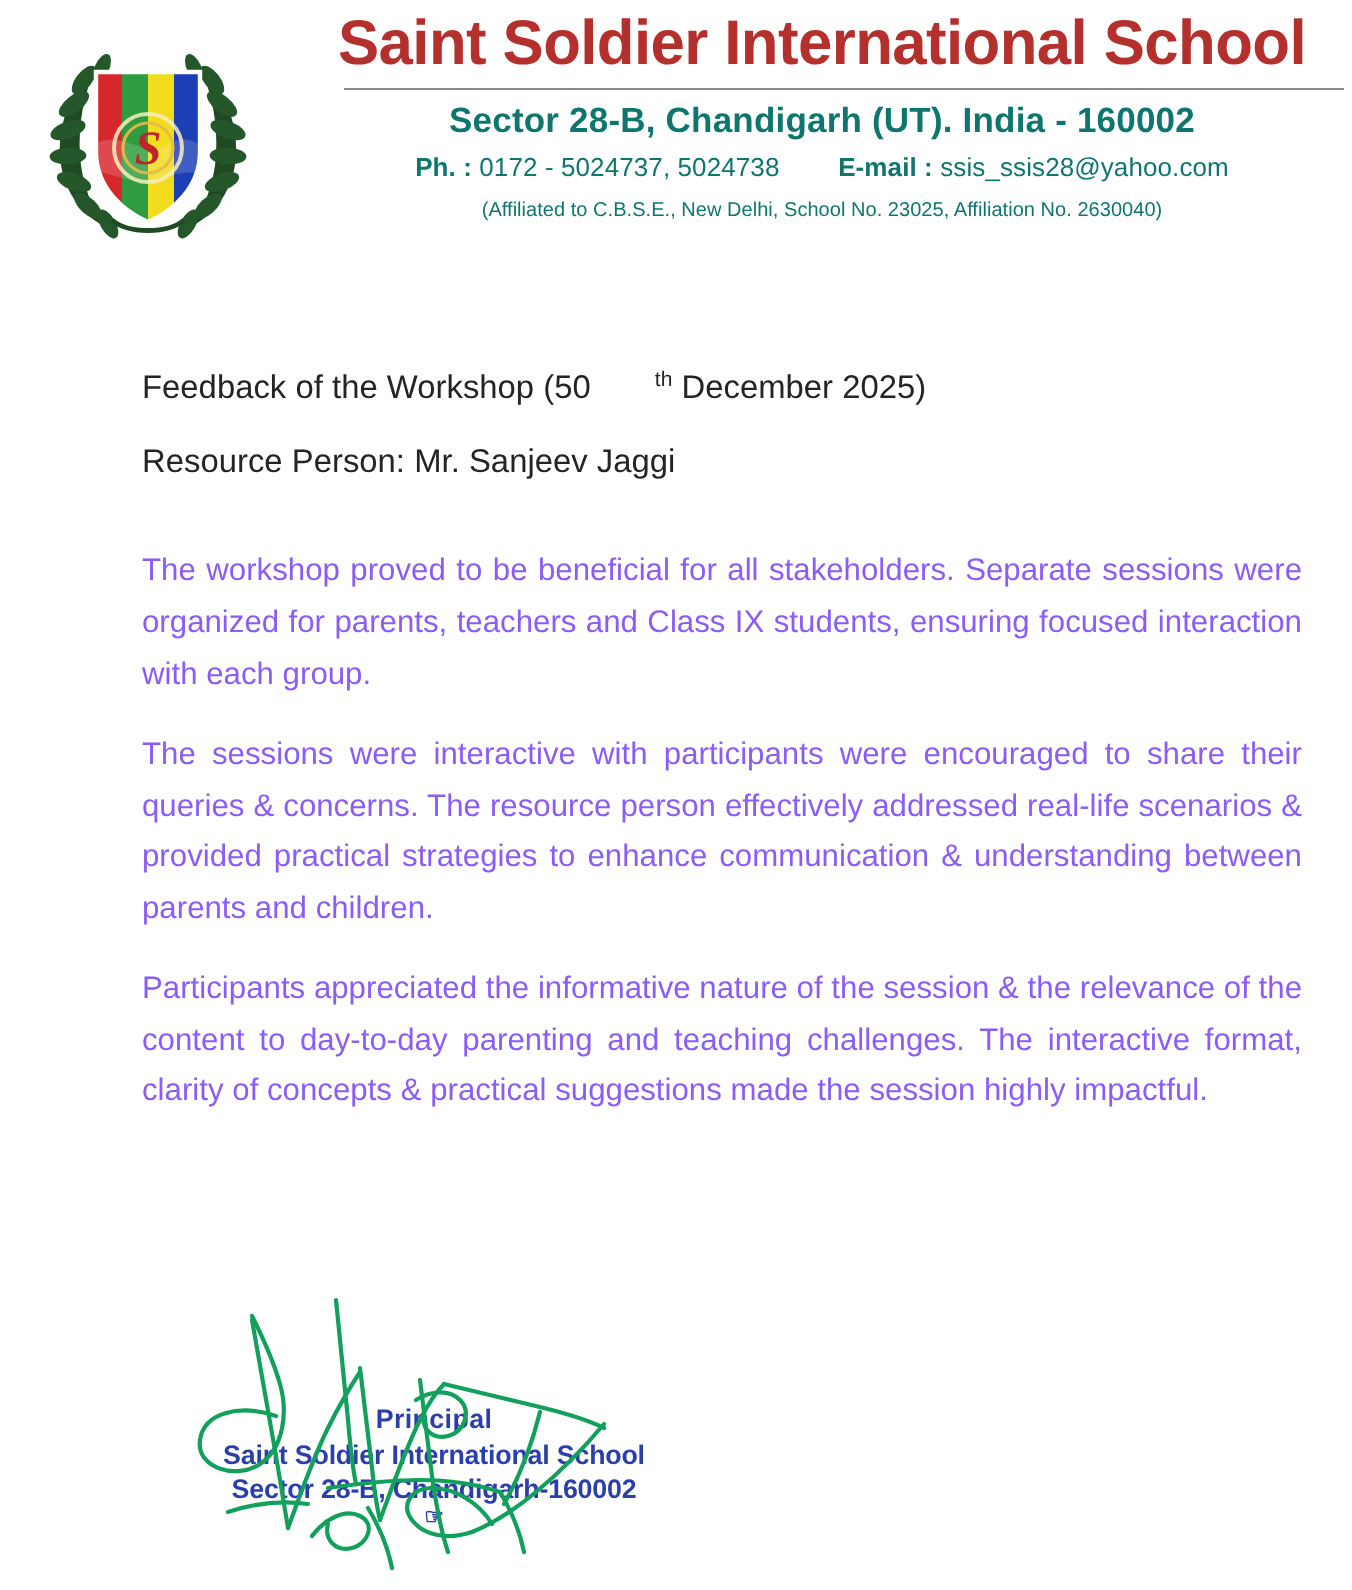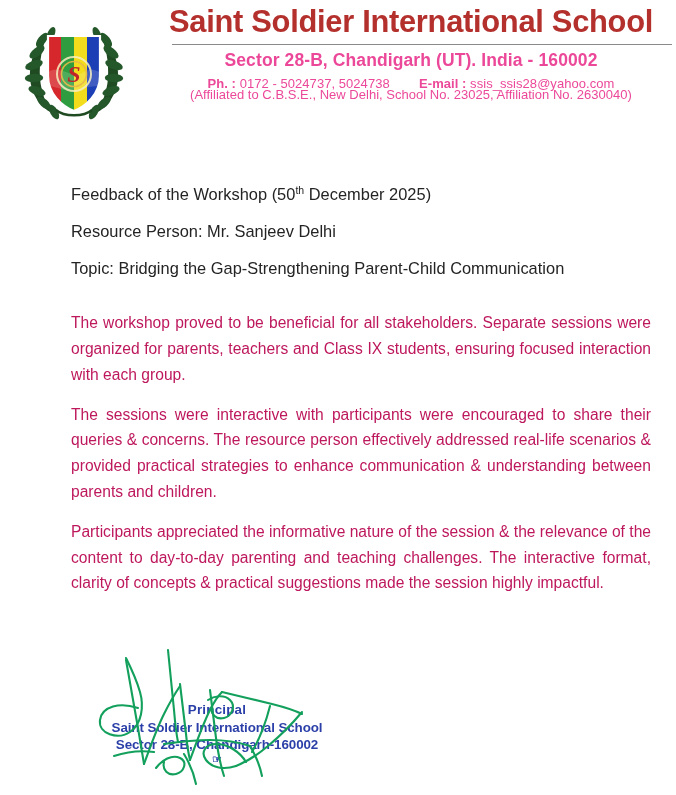--- a/index.html
+++ b/index.html
@@ -54,39 +54,39 @@
     width: 500px;
     height: 0;
     border-top: 1.4px solid #8a8a8a;
   }
 
   .addr-line {
     position: absolute;
     left: 150px;
     width: 522px;
     text-align: center;
-    color: #ec4899;
+    color: #0f766e;
     white-space: nowrap;
   }
   .addr-1 {
     top: 50px;
     font-size: 17.5px;
     font-weight: bold;
     letter-spacing: 0.1px;
   }
   .addr-2 {
     top: 76px;
     font-size: 13px;
     letter-spacing: 0.05px;
   }
   .addr-2 b { font-weight: bold; }
   .addr-2 .gap { display: inline-block; width: 22px; }
   .addr-3 {
-    top: 87px;
-    font-size: 13px;
+    top: 100px;
+    font-size: 10px;
     letter-spacing: 0.02px;
   }
 
   
   .doc-body {
     position: absolute;
     left: 71px;
     top: 186px;
     width: 580px;
   }
@@ -98,29 +98,30 @@
     line-height: 1.0;
     color: #242424;
     margin-bottom: 20.5px;
     letter-spacing: 0.02px;
     white-space: nowrap;
   }
   .meta-line sup {
     font-size: 10.5px;
     vertical-align: super;
     line-height: 0;
+    margin-left: 32px;
   }
 
   .para-block { margin-top: 34px; }
 
   .para {
     font-size: 15.6px;
     line-height: 25.8px;
     text-align: justify;
-    color: #be185d;
+    color: #8b5cf6;
     margin: 0 0 14px 0;
     letter-spacing: 0.01px;
   }
   .para:last-child { margin-bottom: 18px; }
 
   
   .sign-area {
     position: absolute;
     left: 60px;
     top: 648px;
@@ -243,22 +244,21 @@
 
   <div class="addr-line addr-3">(Affiliated to C.B.S.E., New Delhi,  School No. 23025,  Affiliation No. 2630040)</div>
 </div>
 
 <div class="doc-body">
 
   <div class="meta-block">
     <div class="meta-line">
       <span>Feedback of the Workshop (50</span><sup>th</sup><span> December 2025)</span>
     </div>
-    <div class="meta-line">Resource Person: Mr. Sanjeev Delhi</div>
-    <div class="meta-line">Topic: Bridging the Gap-Strengthening Parent-Child Communication</div>
+    <div class="meta-line">Resource Person: Mr. Sanjeev Jaggi</div>
   </div>
 
   <div class="para-block">
     <p class="para">The workshop proved to be beneficial for all stakeholders. Separate sessions were organized for parents, teachers and Class IX students, ensuring focused interaction with each group.</p>
     <p class="para">The sessions were interactive with participants were encouraged to share their queries &amp; concerns. The resource person effectively addressed real-life scenarios &amp; provided practical strategies to enhance communication &amp; understanding between parents and children.</p>
     <p class="para">Participants appreciated the informative nature of the session &amp; the relevance of the content to day-to-day parenting and teaching challenges. The interactive format, clarity of concepts &amp; practical suggestions made the session highly impactful.</p>
   </div>
 </div>
 
 <div class="sign-area">

